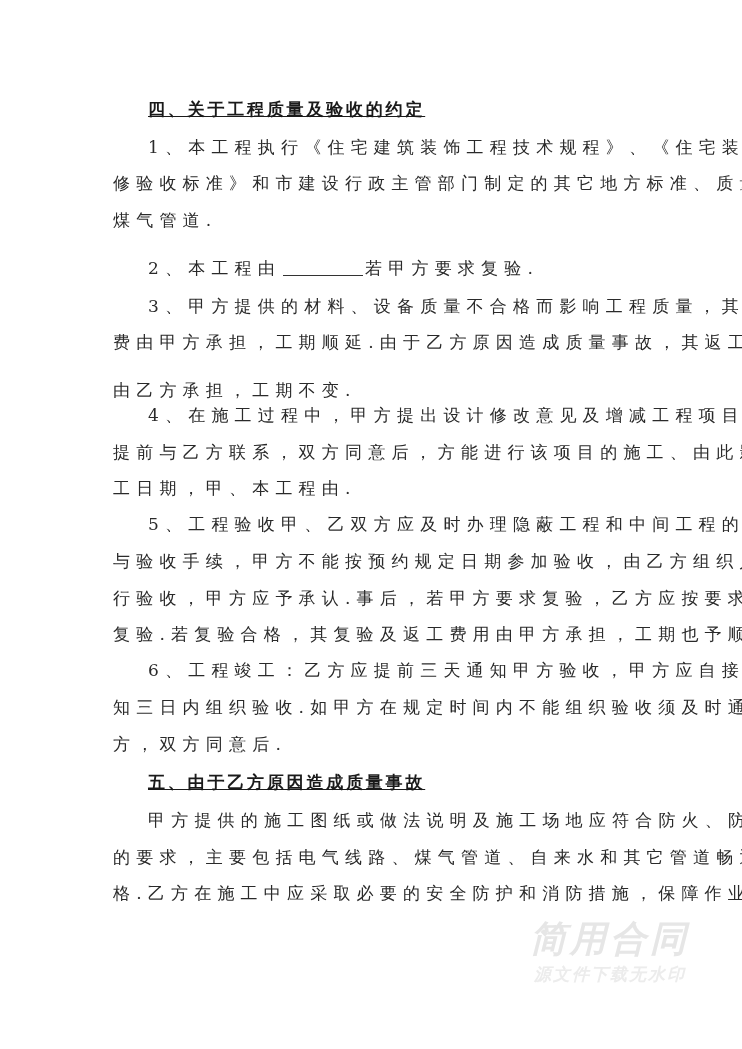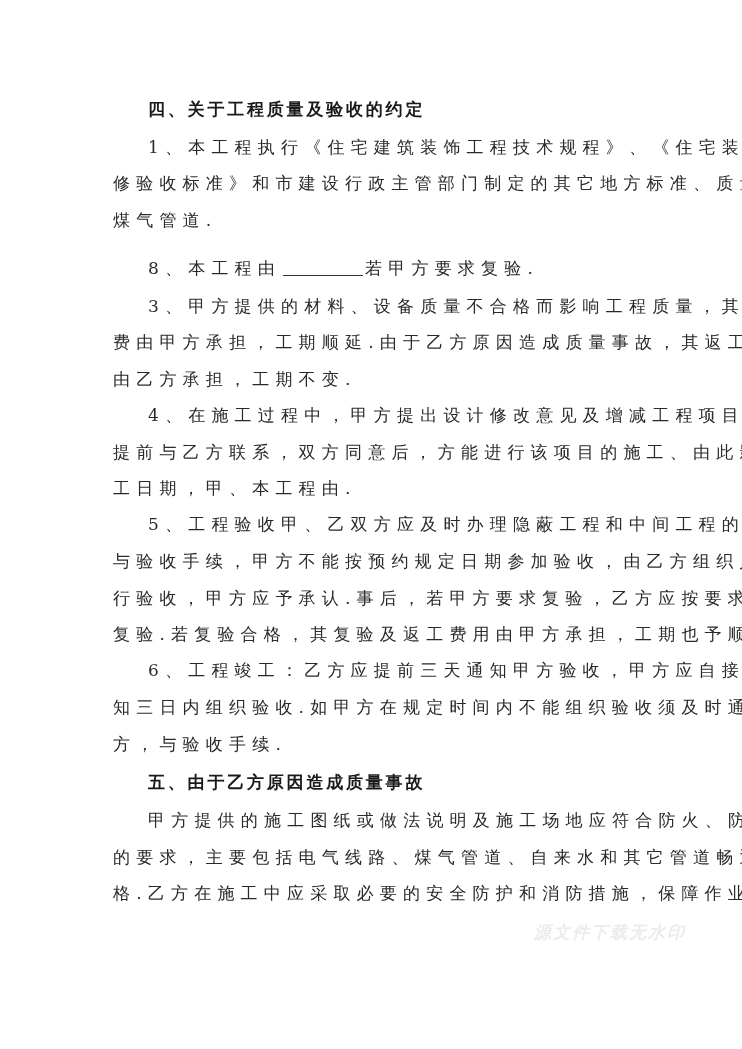--- a/index.html
+++ b/index.html
@@ -25,20 +25,21 @@
     font-size: 17px;
     letter-spacing: 6.2px;
     white-space: nowrap;
   }
   .indent { left: 35px; }
   .heading {
     font-family: "DejaVu Sans", "Liberation Sans", sans-serif;
     font-weight: bold;
     letter-spacing: 2.8px;
     color: #1a1a1a;
+    text-decoration: underline;
   }
   .blank {
     display: inline-block;
     width: 80px;
     border-bottom: 1.5px solid #333;
     height: 18px;
     vertical-align: -2px;
     margin: 0 2px;
   }
   .watermark {
@@ -61,42 +62,43 @@
 
 <div class="page">
 
   <div class="line heading indent" style="top:0px">四、关于工程质量及验收的约定</div>
 
   <div class="line indent" style="top:38px">1、本工程执行《住宅建筑装饰工程技术规程》、《住宅装饰装</div>
   <div class="line" style="top:74px">修验收标准》和市建设行政主管部门制定的其它地方标准、质量评定</div>
   <div class="line" style="top:111px">煤气管道.</div>
 
   <div class="line indent" style="top:159px">
-    <span>8、本工程由</span><span class="blank"></span><span>若甲方要求复验.</span>
+    <span>2、本工程由</span><span class="blank"></span><span>若甲方要求复验.</span>
   </div>
 
   <div class="line indent" style="top:197px">3、甲方提供的材料、设备质量不合格而影响工程质量，其返工</div>
   <div class="line" style="top:233px">费由甲方承担，工期顺延.由于乙方原因造成质量事故，其返工费用</div>
-  <div class="line" style="top:270px">由乙方承担，工期不变.</div>
+  <div class="line" style="top:281px">由乙方承担，工期不变.</div>
 
   <div class="line indent" style="top:306px">4、在施工过程中，甲方提出设计修改意见及增减工程项目时须</div>
   <div class="line" style="top:343px">提前与乙方联系，双方同意后，方能进行该项目的施工、由此影响竣</div>
   <div class="line" style="top:379px">工日期，甲、本工程由.</div>
 
   <div class="line indent" style="top:415px">5、工程验收甲、乙双方应及时办理隐蔽工程和中间工程的检查</div>
   <div class="line" style="top:452px">与验收手续，甲方不能按预约规定日期参加验收，由乙方组织人员进</div>
   <div class="line" style="top:489px">行验收，甲方应予承认.事后，若甲方要求复验，乙方应按要求办理</div>
   <div class="line" style="top:525px">复验.若复验合格，其复验及返工费用由甲方承担，工期也予顺延.</div>
 
   <div class="line indent" style="top:561px">6、工程竣工：乙方应提前三天通知甲方验收，甲方应自接到通</div>
   <div class="line" style="top:598px">知三日内组织验收.如甲方在规定时间内不能组织验收须及时通知乙</div>
-  <div class="line" style="top:635px">方，与验收手续.</div>
+  <div class="line" style="top:635px">方，双方同意后.</div>
 
   <div class="line heading indent" style="top:673px">五、由于乙方原因造成质量事故</div>
 
   <div class="line indent" style="top:711px">甲方提供的施工图纸或做法说明及施工场地应符合防火、防事故</div>
   <div class="line" style="top:748px">的要求，主要包括电气线路、煤气管道、自来水和其它管道畅通、合</div>
   <div class="line" style="top:784px">格.乙方在施工中应采取必要的安全防护和消防措施，保障作业人员</div>
 </div>
 
 <div class="watermark">
+  <div class="wm-big">简用合同</div>
   <div class="wm-small">源文件下载无水印</div>
 </div>
 
 </body></html>

